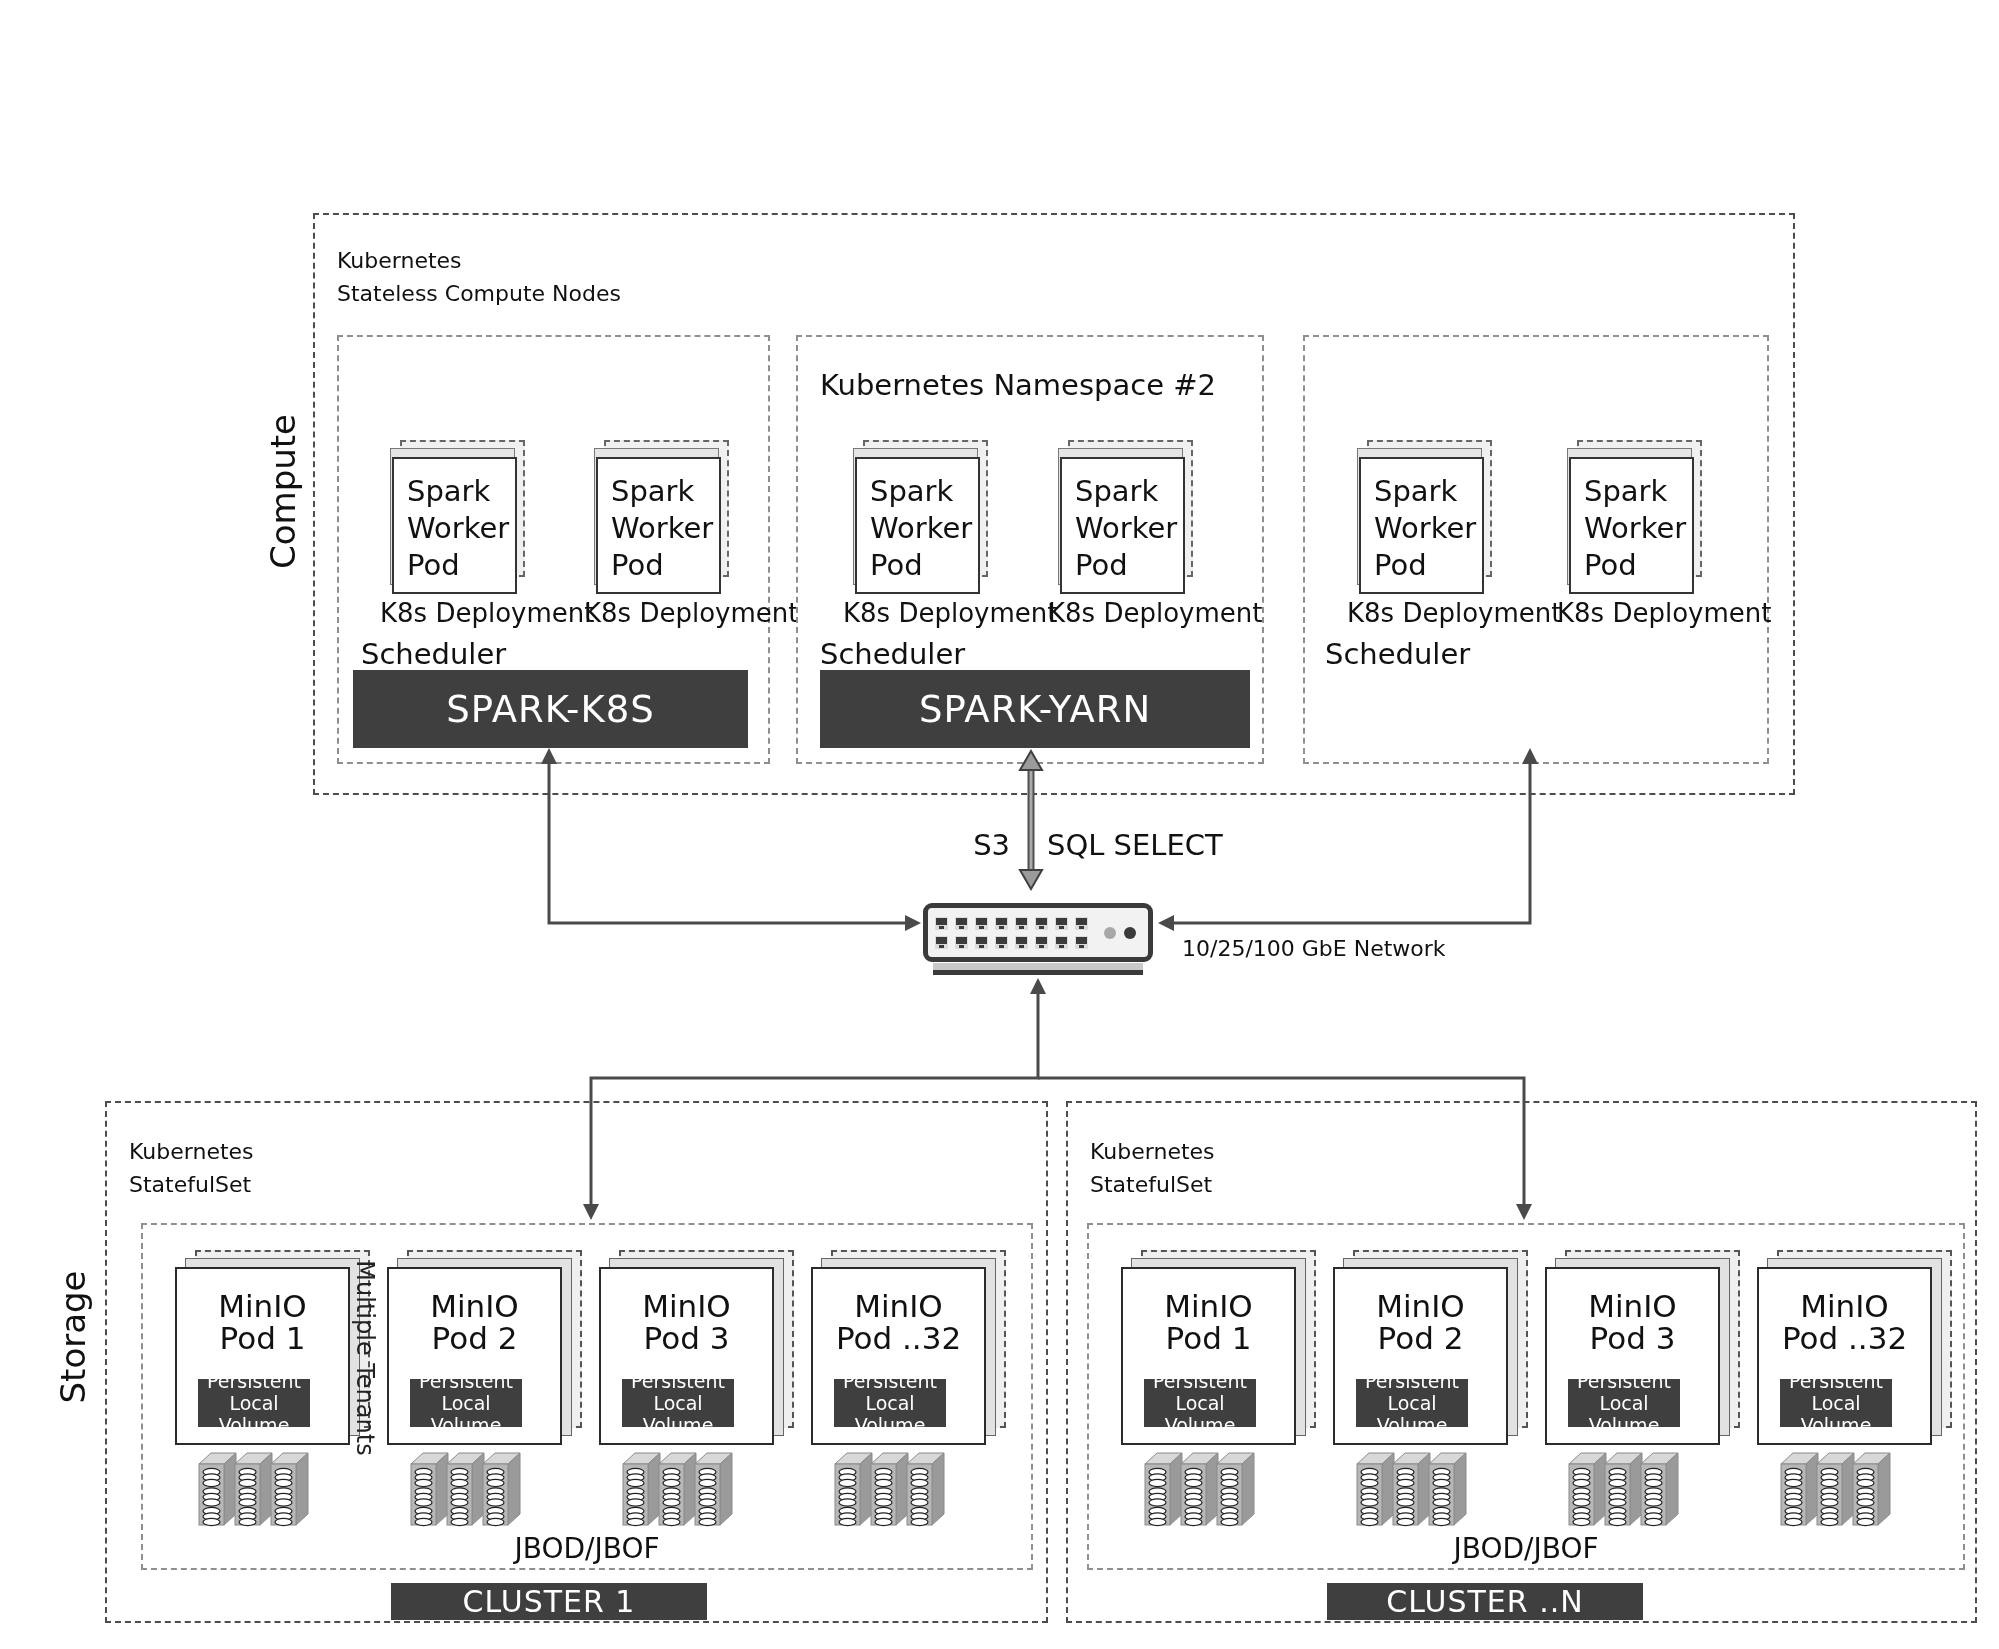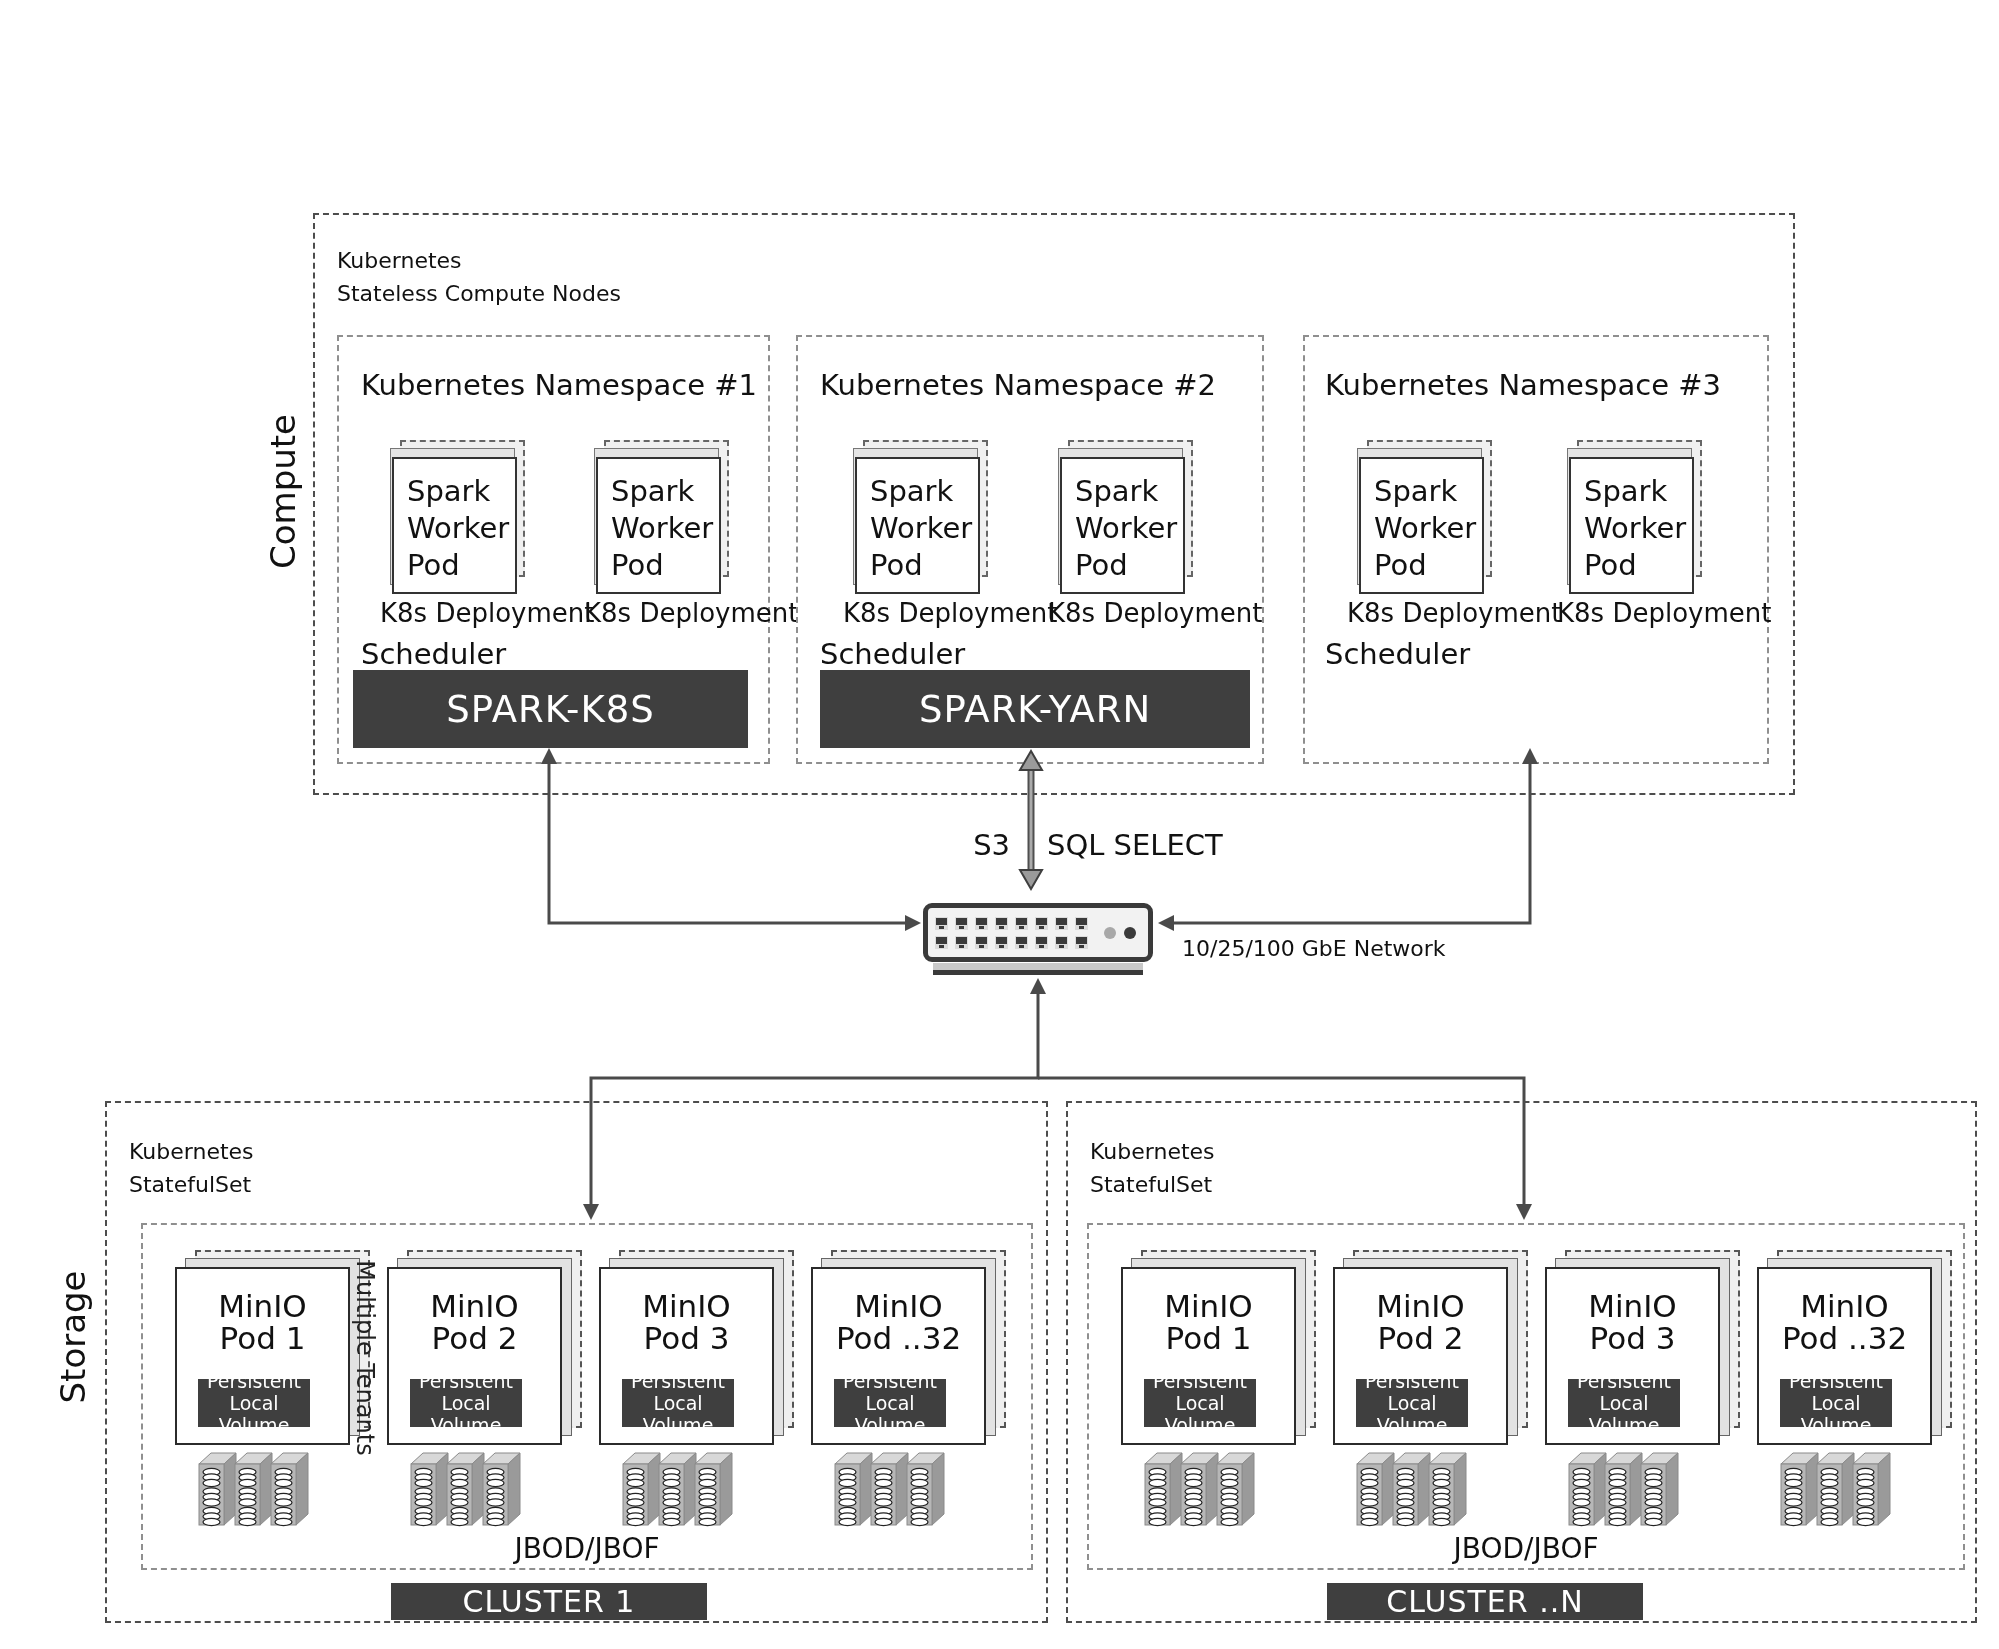--- a/index.html
+++ b/index.html
@@ -93,21 +93,20 @@
   </svg>
 
   <div class="abs rot-ccw" style="left:214px;top:486px;width:132px;height:34px;">Compute</div>
 
   <div class="abs outer-box" style="left:313px;top:213px;width:1482px;height:582px;"></div>
 
   <div class="abs sec-title preline" style="left:337px;top:244px;">Kubernetes
 Stateless Compute Nodes</div>
 
   <div class="abs inner-box" style="left:337px;top:335px;width:433px;height:429px;">
-    <div class="abs ns-label" style="left:22px;top:31px;">Kubernetes Namespace #1</div>
     <div class="pod-stack" style="left:41px;top:103px;">
       <div class="layer-back"></div>
       <div class="layer-mid"></div>
       <div class="card preline">Spark
 Worker
 Pod</div>
       <div class="k8s-caption">K8s Deployment</div>
     </div>
     <div class="pod-stack" style="left:245px;top:103px;">
       <div class="layer-back"></div>
@@ -137,21 +136,20 @@
       <div class="card preline">Spark
 Worker
 Pod</div>
       <div class="k8s-caption">K8s Deployment</div>
     </div>
     <div class="abs sched-label" style="left:22px;top:300px;">Scheduler</div>
     <div class="abs dark-bar" style="left:22px;top:333px;width:430px;height:78px;">SPARK-YARN</div>
   </div>
 
   <div class="abs inner-box" style="left:1303px;top:335px;width:466px;height:429px;">
-    <div class="abs ns-label" style="left:20px;top:31px;">Kubernetes Namespace #3</div>
     <div class="pod-stack" style="left:42px;top:103px;">
       <div class="layer-back"></div>
       <div class="layer-mid"></div>
       <div class="card preline">Spark
 Worker
 Pod</div>
       <div class="k8s-caption">K8s Deployment</div>
     </div>
     <div class="pod-stack" style="left:252px;top:103px;">
       <div class="layer-back"></div>

